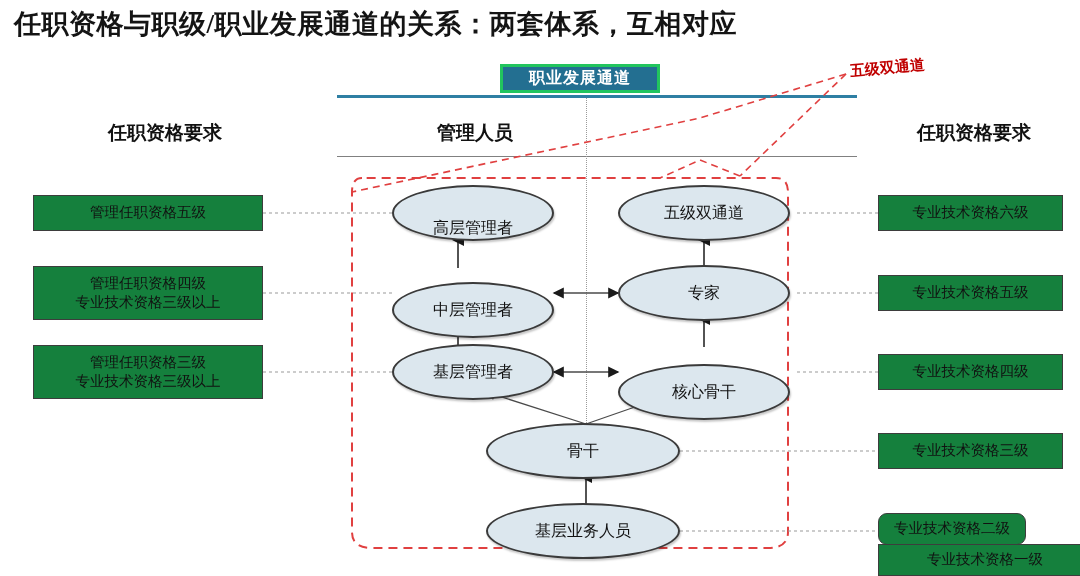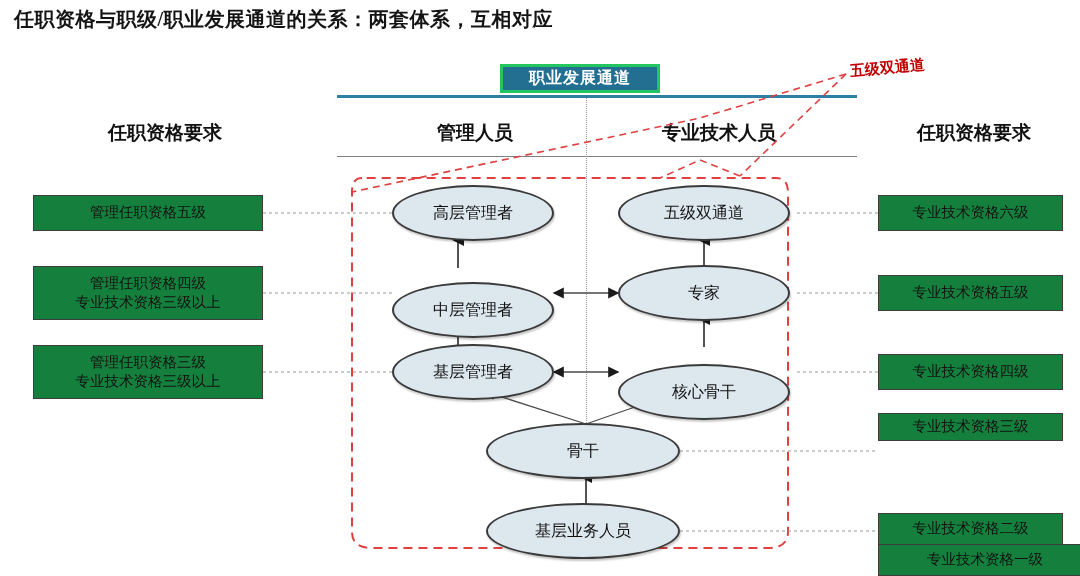--- a/index.html
+++ b/index.html
@@ -16,21 +16,21 @@
     height: 576px;
     background: #ffffff;
     overflow: hidden;
   }
 
   
   .page-title {
     position: absolute;
     left: 14px;
     top: 6px;
-    font-size: 20px;
+    font-size: 27px;
     font-weight: bold;
     color: #141414;
     letter-spacing: 0.5px;
     white-space: nowrap;
   }
 
   
   .channel-badge {
     position: absolute;
     left: 500px;
@@ -151,21 +151,20 @@
   <div class="page-title">任职资格与职级/职业发展通道的关系：两套体系，互相对应</div>
 
   <div class="channel-badge">职业发展通道</div>
 
   <div class="rule-thick"></div>
   <div class="rule-thin"></div>
   <div class="center-dotted"></div>
 
   <div class="col-head col-head-left-req">任职资格要求</div>
   <div class="col-head col-head-mgmt">管理人员</div>
-  <div class="col-head col-head-tech">专业技术人员</div>
   <div class="col-head col-head-right-req">任职资格要求</div>
 
   <div class="red-note">五级双通道</div>
 
   <svg id="overlay" viewBox="0 0 1080 576">
     <defs>
       <marker id="arrowUp" markerWidth="9" markerHeight="9" refX="4.5" refY="4.5" orient="auto" markerUnits="strokeWidth">
         <path d="M0.5,8.5 L4.5,0.5 L8.5,8.5 Z" fill="#1a1a1a"></path>
       </marker>
       <marker id="arrowEnd" markerWidth="9" markerHeight="9" refX="7.5" refY="4.5" orient="auto" markerUnits="strokeWidth">
@@ -234,33 +233,33 @@
   </div>
 
   <div class="qbox" style="left:878px; top:275px; width:185px; height:36px;">
     <span class="ln">专业技术资格五级</span>
   </div>
 
   <div class="qbox" style="left:878px; top:354px; width:185px; height:36px;">
     <span class="ln">专业技术资格四级</span>
   </div>
 
-  <div class="qbox" style="left:878px; top:413px; width:185px; height:28px;">
+  <div class="qbox" style="left:878px; top:433px; width:185px; height:36px;">
     <span class="ln">专业技术资格三级</span>
   </div>
 
-  <div class="qbox" style="left:878px; top:513px; width:185px; height:32px;">
+  <div class="qbox" style="left:878px; top:513px; width:148px; height:32px;border-radius:9px;">
     <span class="ln">专业技术资格二级</span>
   </div>
 
   <div class="qbox" style="left:878px; top:544px; width:214px; height:32px;">
     <span class="ln">专业技术资格一级</span>
   </div>
 
-  <div class="node" style="left:392px; top:185px; width:162px; height:56px;">
+  <div class="node" style="left:392px; top:185px; width:162px; height:56px;align-items:flex-end;">
     <span>高层管理者</span>
   </div>
 
   <div class="node" style="left:392px; top:282px; width:162px; height:56px;">
     <span>中层管理者</span>
   </div>
 
   <div class="node" style="left:392px; top:344px; width:162px; height:56px;">
     <span>基层管理者</span>
   </div>

